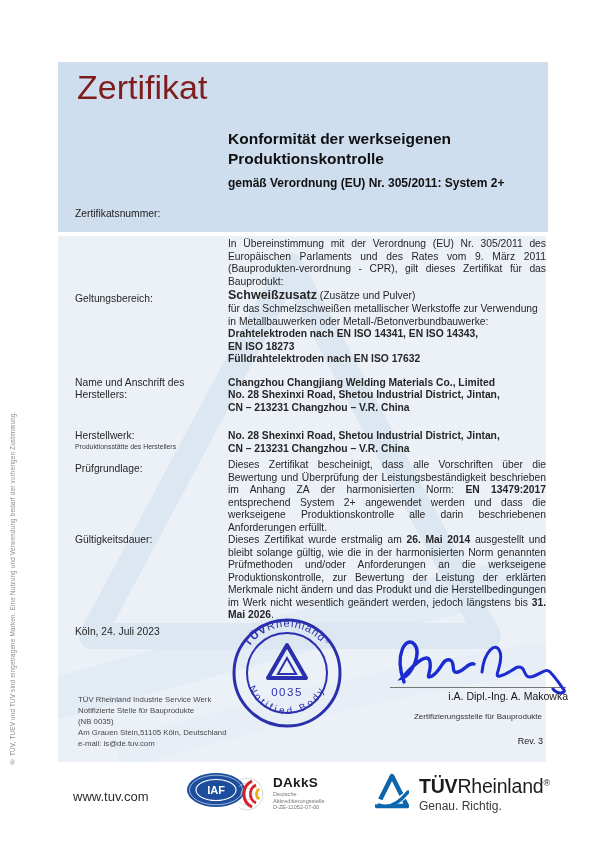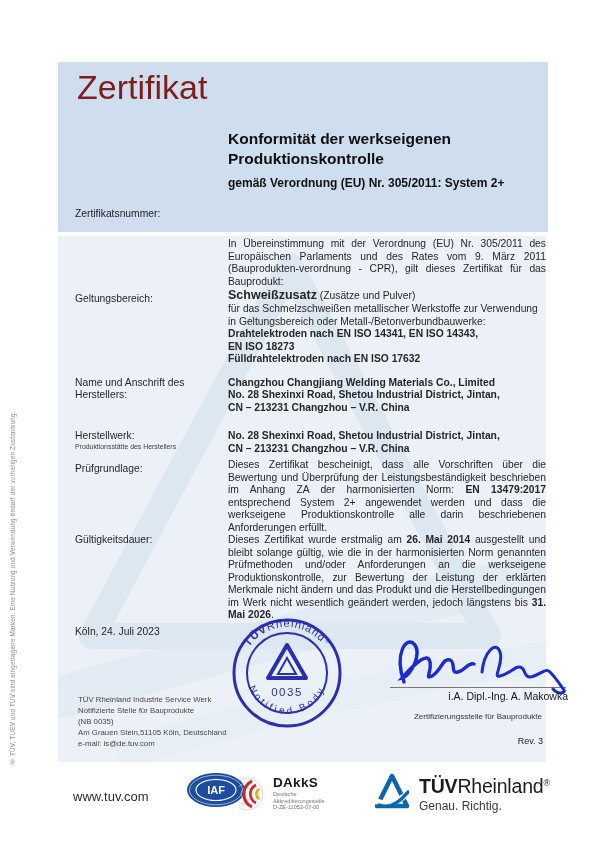--- a/index.html
+++ b/index.html
@@ -88,21 +88,21 @@
       <polygon points="232,30 430,400 34,400" stroke="#dde7f2" stroke-width="26" fill="none" stroke-linejoin="round"></polygon>
     </svg>
 
     <div class="content">
 
       <div class="row m-gelt">
         <div class="lbl lbl-offset">Geltungsbereich:</div>
         <div class="cnt">
           <div class="just">In Übereinstimmung mit der Verordnung (EU) Nr. 305/2011 des Europäischen Parlaments und des Rates vom 9. März 2011 (Bauprodukten-verordnung - CPR), gilt dieses Zertifikat für das Bauprodukt:</div>
           <div class="product-line"><span class="product">Schweißzusatz</span><span> (Zusätze und Pulver)</span></div>
-          <div>für das Schmelzschweißen metallischer Werkstoffe zur Verwendung in Geltungsbereich oder Metall-/Betonverbundbauwerke:</div>
+          <div>für das Schmelzschweißen metallischer Werkstoffe zur Verwendung in Metallbauwerken oder Metall-/Betonverbundbauwerke:</div>
           <div class="b nw">Drahtelektroden nach EN ISO 14341, EN ISO 14343,</div>
           <div class="b nw">EN ISO 18273</div>
           <div class="b nw">Fülldrahtelektroden nach EN ISO 17632</div>
         </div>
       </div>
 
       <div class="row m-herst">
         <div class="lbl">Name und Anschrift des Herstellers:</div>
         <div class="cnt b">
           <div class="nw">Changzhou Changjiang Welding Materials Co., Limited</div>

